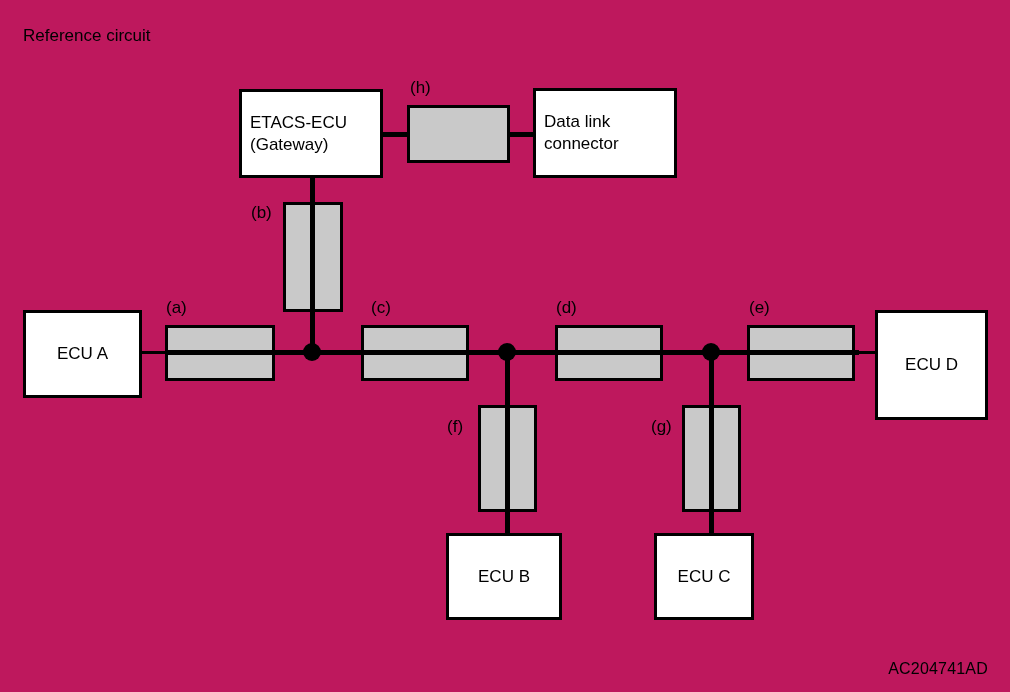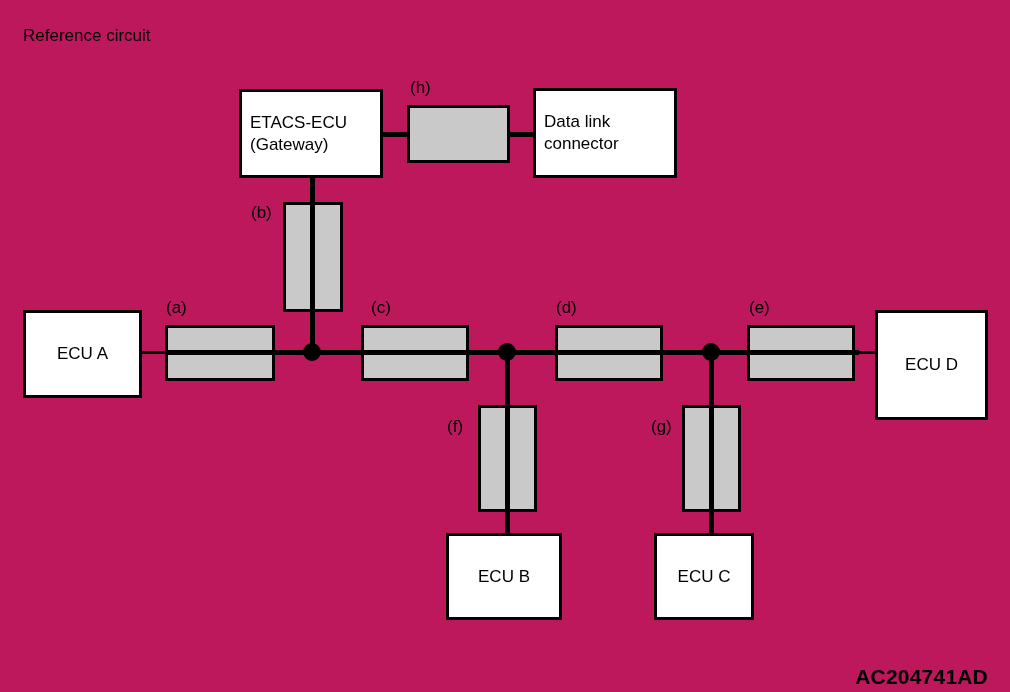--- a/index.html
+++ b/index.html
@@ -26,23 +26,23 @@
     top: 26px;
     font-size: 17px;
     line-height: 20px;
     white-space: nowrap;
   }
 
   
   .watermark {
     position: absolute;
     right: 22px;
-    bottom: 3px;
-    font-size: 21px;
-    font-weight: bold;
+    bottom: 14px;
+    font-size: 16px;
+    font-weight: normal;
     letter-spacing: 0.2px;
     white-space: nowrap;
   }
 
   
   .box {
     position: absolute;
     box-sizing: border-box;
     border: 3px solid #000000;
     background: #ffffff;

